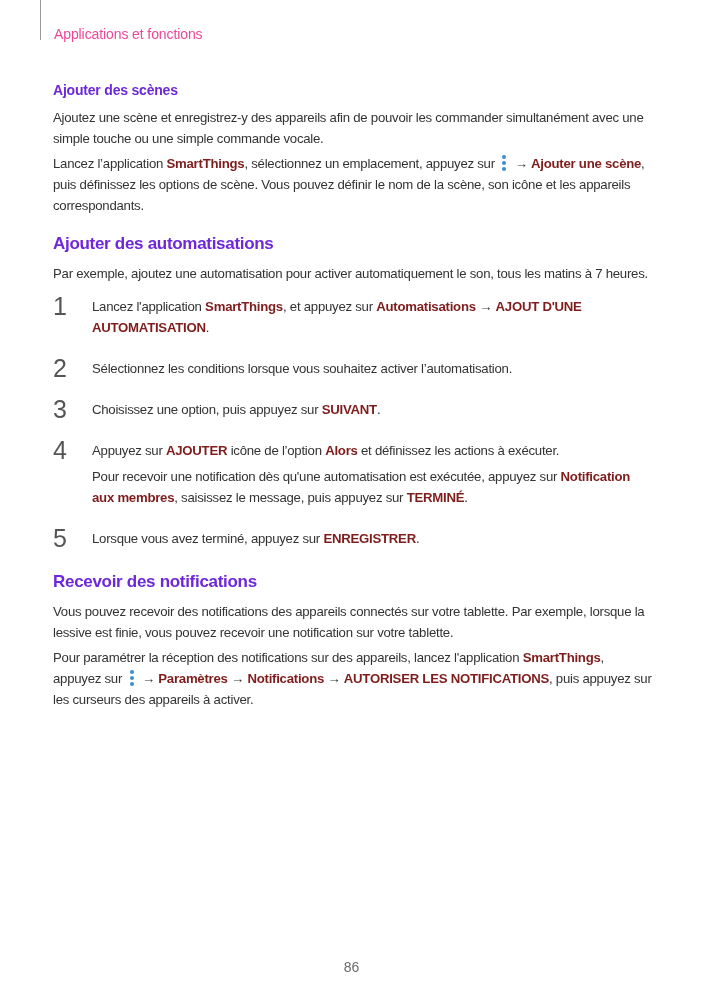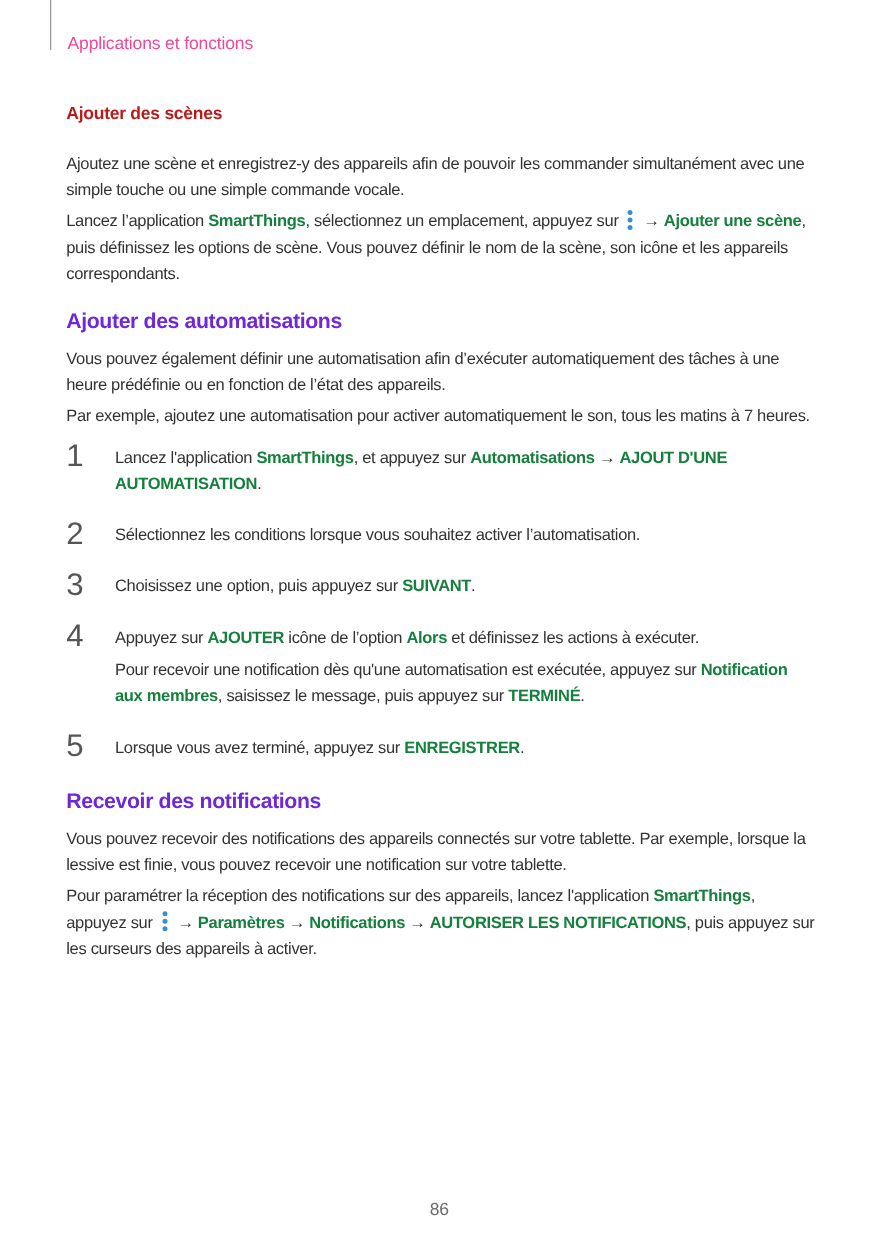--- a/index.html
+++ b/index.html
@@ -8,29 +8,29 @@
     font-family: "Liberation Sans", sans-serif; color: #333333;
   }
   .header-rule {
     position: absolute; left: 40px; top: 0; width: 1px; height: 40px; background: #9a9a9a;
   }
   .header-title {
     position: absolute; left: 54px; top: 26px; font-size: 14px; color: #ec4899; letter-spacing: -0.1px;
   }
   .content { position: absolute; left: 53px; top: 82px; width: 600px; }
   .h-sub {
-    font-size: 14px; font-weight: bold; color: #b91c1c; margin: 0 0 22px 0; letter-spacing: -0.2px;
+    font-size: 14px; font-weight: bold; color: #6d28d9; margin: 0 0 9px 0; letter-spacing: -0.2px;
   }
   .h-main {
     font-size: 17px; font-weight: bold; color: #6d28d9; margin: 0 0 9px 0; letter-spacing: -0.3px;
   }
   p.body {
     font-size: 13.2px; line-height: 21px; margin: 0 0 4px 0; color: #333333; letter-spacing: -0.25px;
   }
-  b { font-weight: bold; color: #15803d; }
+  b { font-weight: bold; color: #7f1d1d; }
   .kebab {
     display: inline-block; width: 6px; height: 16px; vertical-align: -3px; margin: 0 4px 0 3px; position: relative;
   }
   .kebab i {
     position: absolute; left: 1px; width: 4px; height: 4px; border-radius: 50%; background: #3a8fd1;
   }
   .kebab i:nth-child(1) { top: 0; }
   .kebab i:nth-child(2) { top: 6px; }
   .kebab i:nth-child(3) { top: 12px; }
   .section { margin-bottom: 18px; }
@@ -55,21 +55,20 @@
 <div class="content">
 
   <div class="section">
     <h3 class="h-sub">Ajouter des scènes</h3>
     <p class="body">Ajoutez une scène et enregistrez-y des appareils afin de pouvoir les commander simultanément avec une simple touche ou une simple commande vocale.</p>
     <p class="body"><span>Lancez l’application </span><b>SmartThings</b><span>, sélectionnez un emplacement, appuyez sur </span><span class="kebab"><i style="background: rgb(58, 143, 209);"></i><i style="background: rgb(58, 143, 209);"></i><i style="background: rgb(58, 143, 209);"></i></span><span> → </span><b>Ajouter une scène</b><span>, puis définissez les options de scène. Vous pouvez définir le nom de la scène, son icône et les appareils correspondants.</span></p>
   </div>
 
   <div class="section" style="margin-top:18px;">
     <h2 class="h-main">Ajouter des automatisations</h2>
-    <p class="body">Vous pouvez également définir une automatisation afin d’exécuter automatiquement des tâches à une heure prédéfinie ou en fonction de l’état des appareils.</p>
     <p class="body">Par exemple, ajoutez une automatisation pour activer automatiquement le son, tous les matins à 7 heures.</p>
 
     <div class="steps">
       <div class="step">
         <div class="step-num">1</div>
         <div class="step-body">
           <p class="body"><span>Lancez l'application </span><b>SmartThings</b><span>, et appuyez sur </span><b>Automatisations</b><span> → </span><b>AJOUT D'UNE AUTOMATISATION</b><span>.</span></p>
         </div>
       </div>
 

